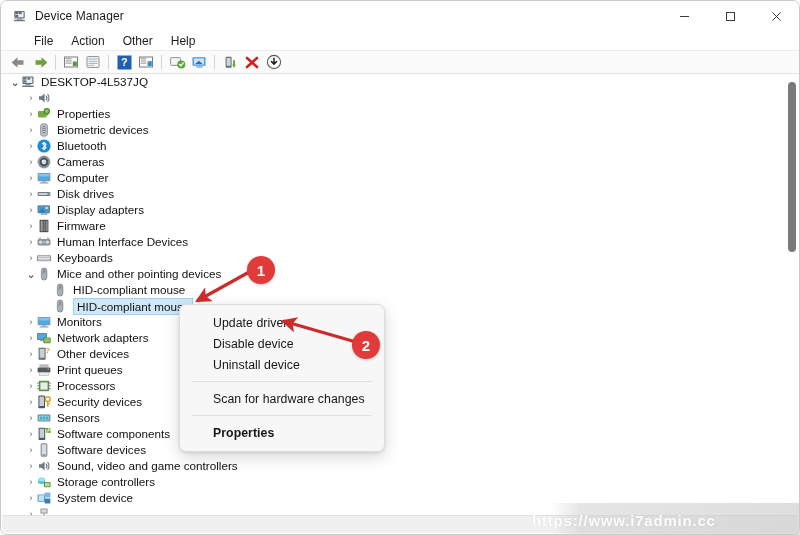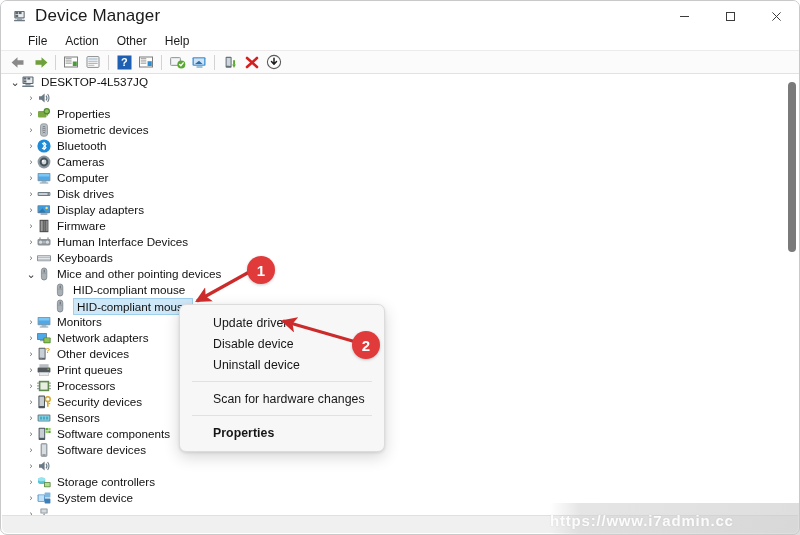--- a/index.html
+++ b/index.html
@@ -21,32 +21,32 @@
   }
 
   
   #titlebar{
     position:absolute; left:0; top:0; width:798px; height:30px;
     background:#ffffff;
     display:flex; align-items:center;
   }
   #title-left{ display:flex; align-items:center; padding-left:11px; gap:8px; }
   #app-icon{ width:15px; height:15px; position:relative; }
-  #title-text{ font-size:17px; color:#1b1b1b; letter-spacing:.1px;}
+  #title-text{ font-size:12px; color:#1b1b1b; letter-spacing:.1px;}
   #wincontrols{ position:absolute; right:0; top:0; height:30px; display:flex; }
   .wbtn{
     width:46px; height:30px; display:flex; align-items:center; justify-content:center;
     color:#444; font-size:11px;
   }
 
   
   #menubar{
     position:absolute; left:0; top:30px; width:798px; height:20px;
     background:#ffffff;
-    display:flex; align-items:center; padding-left:18px; gap:0px;
+    display:flex; align-items:center; padding-left:24px; gap:0px;
     border-bottom:1px solid #eceaea;
   }
   .menuitem{
     font-size:12px; color:#1b1b1b; padding:2px 9px; border-radius:3px;
   }
 
   
   #toolbar{
     position:absolute; left:0; top:50px; width:798px; height:23px;
     background:#fbfbfb;
@@ -118,21 +118,21 @@
     box-shadow:0 1px 3px rgba(0,0,0,.22);
     z-index:40;
   }
   #badge1{ left:246px; top:255px; width:28px; height:28px; }
   #badge2{ left:351px; top:330px; width:28px; height:28px; }
   #anno-svg{ position:absolute; left:0; top:0; width:800px; height:535px;
              pointer-events:none; z-index:35; }
 
   
   #watermark{
-    position:absolute; left:550px; top:508px; width:250px; height:24px;
+    position:absolute; left:532px; top:508px; width:250px; height:24px;
     z-index:60;
     font-size:15px; font-weight:bold; letter-spacing:.8px;
     color:rgba(255,255,255,.92);
     display:flex; align-items:center; justify-content:flex-start;
     text-shadow:0 0 2px rgba(120,120,120,.18);
   }
   #wm-strip{
     position:absolute; left:550px; top:503px; width:250px; height:32px;
     background:linear-gradient(90deg,rgba(215,215,215,.0) 0%, rgba(208,208,208,.55) 12%, rgba(200,200,200,.6) 100%);
     z-index:55;
@@ -523,20 +523,21 @@
             </svg></span>
           <span class="lbl">Software devices</span>
         </div>
         <div class="row" style="padding-left: 24px;">
           <span class="chev">›</span>
           <span class="icn"><svg width="16" height="16" viewBox="0 0 16 16">
               <path d="M3 6.2 L5.4 6.2 L8.6 3.4 L8.6 12.6 L5.4 9.8 L3 9.8 Z" fill="#6b7a85"></path>
               <path d="M10 5.6 Q12 8 10 10.4" stroke="#6b7a85" stroke-width="1.1" fill="none"></path>
               <path d="M11.6 4 Q14.4 8 11.6 12" stroke="#6b7a85" stroke-width="1.1" fill="none"></path>
             </svg></span>
+          <span class="lbl">Sound, video and game controllers</span>
         </div>
         <div class="row" style="padding-left: 24px;">
           <span class="chev">›</span>
           <span class="icn"><svg width="16" height="16" viewBox="0 0 16 16">
               <path d="M2 5.4 Q2 3.4 5.6 3.4 Q9.2 3.4 9.2 5.4 L9.2 8 Q9.2 10 5.6 10 Q2 10 2 8 Z" fill="#59c3d6"></path>
               <ellipse cx="5.6" cy="5.4" rx="3.6" ry="1.8" fill="#9ae4ef"></ellipse>
               <rect x="8" y="8" width="6.6" height="5.2" rx=".8" fill="#5f8a4c"></rect>
               <rect x="8.9" y="8.8" width="4.8" height="3.6" fill="#aee089"></rect>
             </svg></span>
           <span class="lbl">Storage controllers</span>

